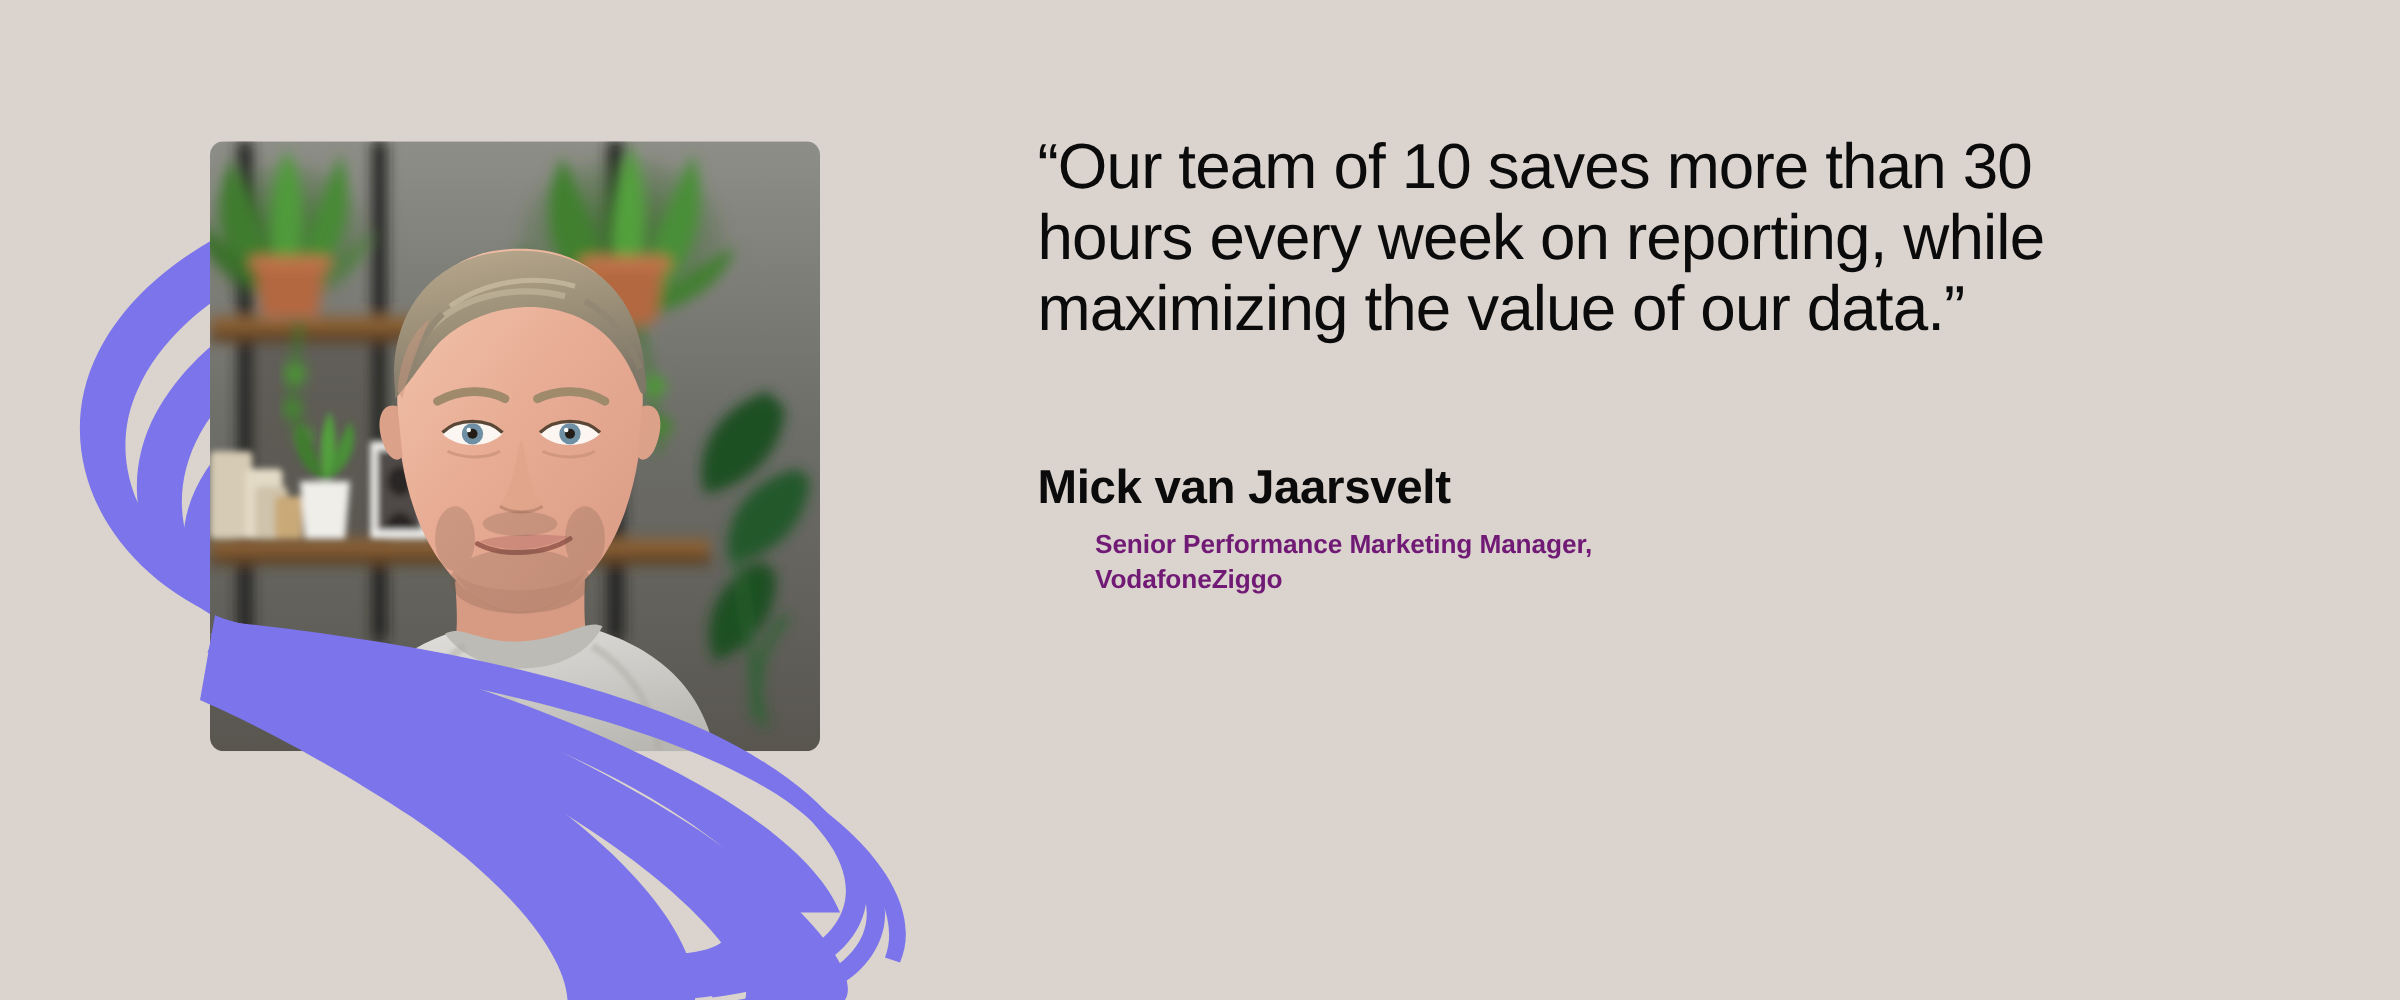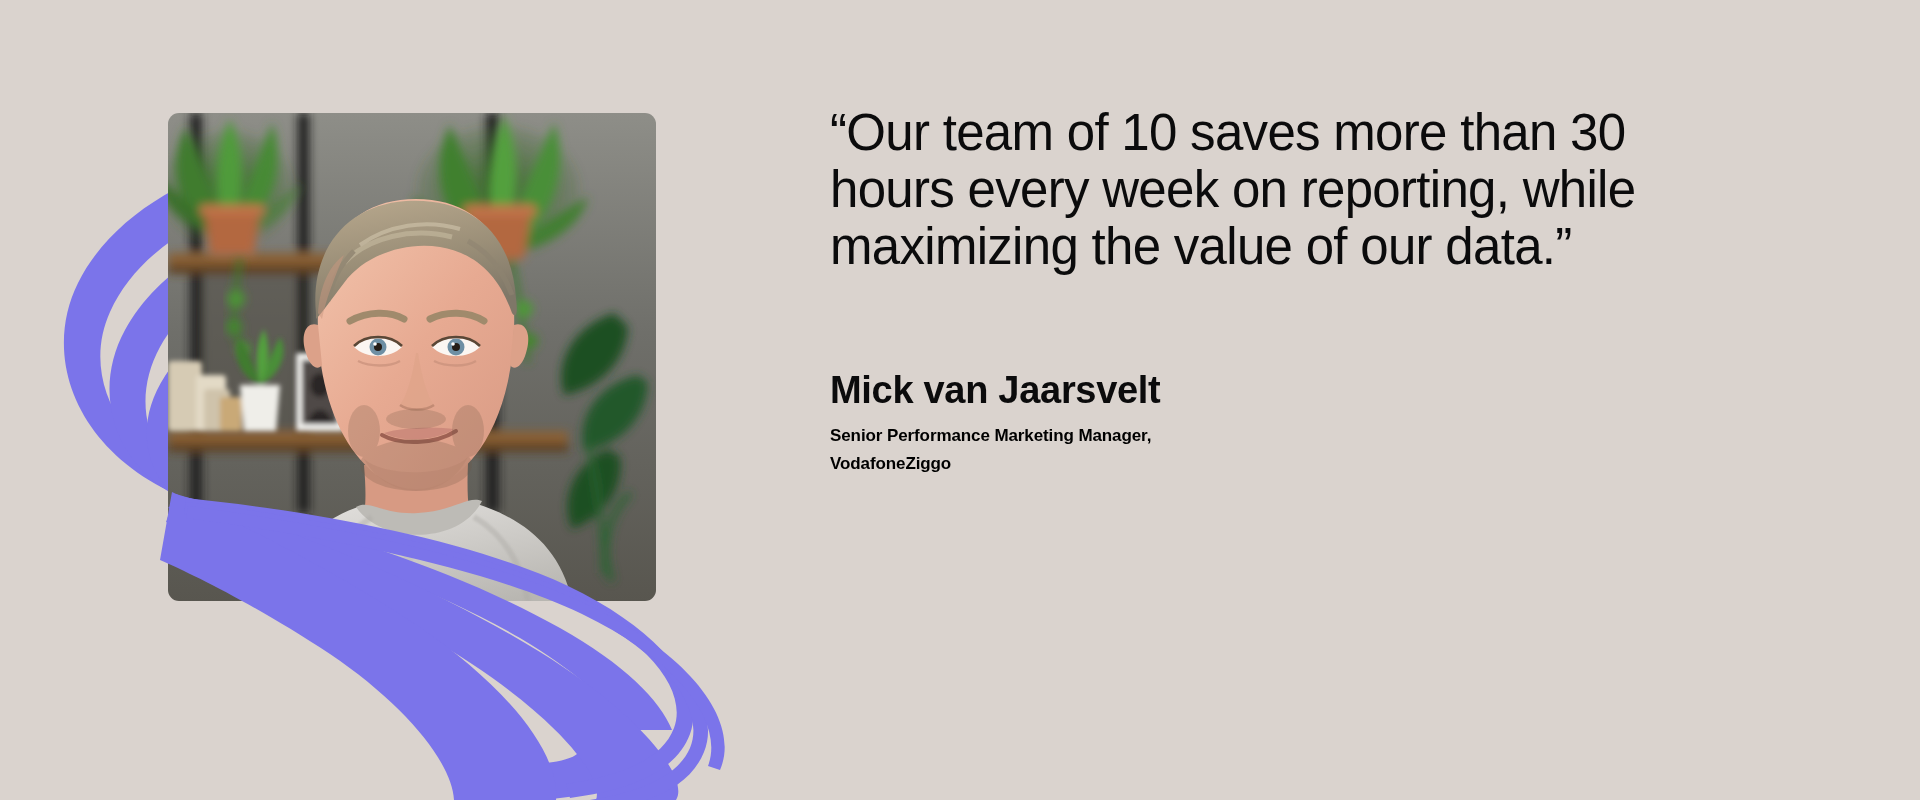--- a/index.html
+++ b/index.html
@@ -57,26 +57,27 @@
   #attrib { position:absolute; left:0; top:372px; width:600px; }
   #author-name {
     font-size:38px;
     line-height:36px;
     font-weight:700;
     letter-spacing:-0.3px;
     color:#0b0b0c;
     margin-bottom:14px;
   }
   #author-role {
-    font-size:17px;
+    font-size:21px;
     line-height:28px;
     font-weight:700;
     letter-spacing:-0.1px;
-    color:#000000;
+    color:#701a75;
     width:470px;
+    margin-left:46px;
   }
 </style>
 </head>
 <body style="background: rgb(218, 211, 206);">
 
 <div id="stage">
 
   <div id="visual">
 
     <svg id="swirl-back" viewBox="0 0 780 800">

